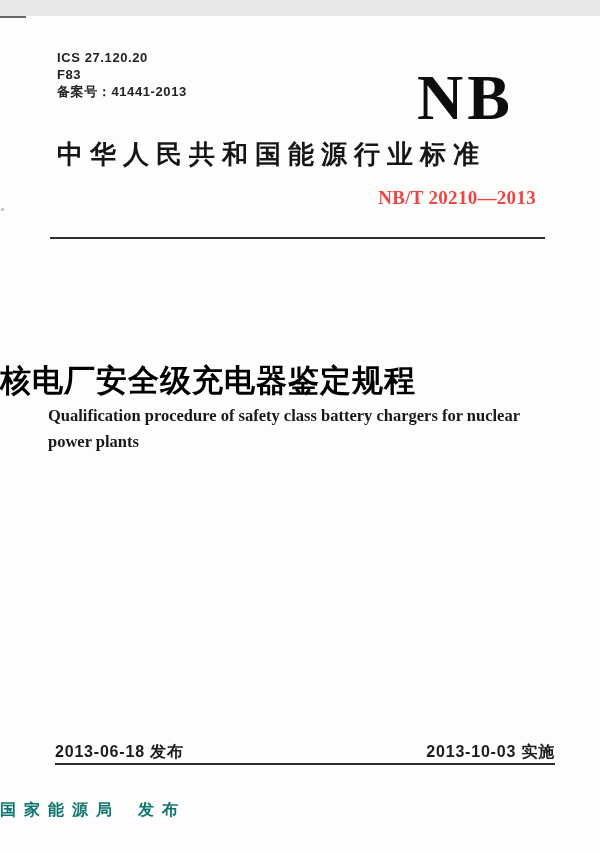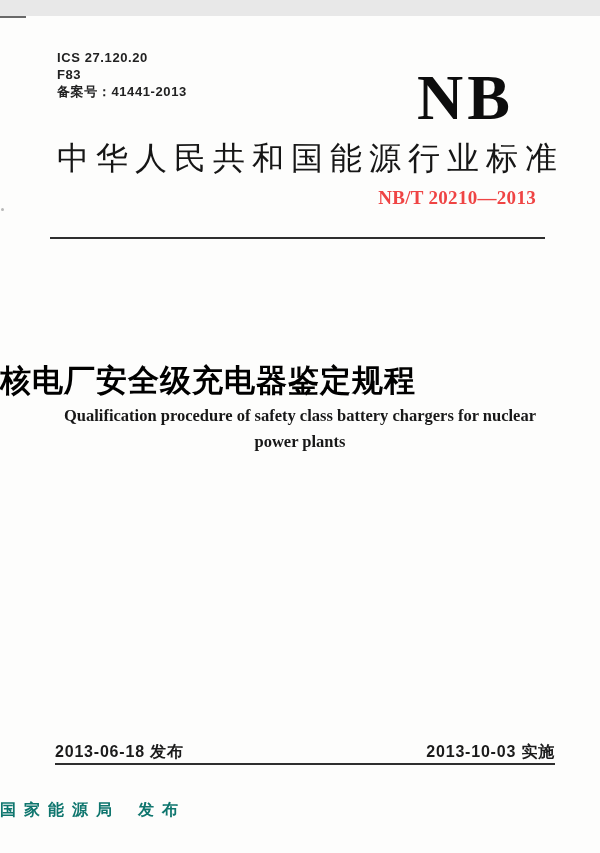--- a/index.html
+++ b/index.html
@@ -67,22 +67,22 @@
     color: #0d0d0d;
     transform: scaleY(0.98);
   }
 
   
   .standard-type {
     position: absolute;
     left: 57px;
     top: 121px;
     width: 488px;
-    font-size: 32px;
-    font-weight: 400;
+    font-size: 26px;
+    font-weight: 700;
     letter-spacing: 7px;
     white-space: nowrap;
     color: #161616;
   }
 
   
   .standard-no {
     position: absolute;
     top: 171px;
     right: 64px;
@@ -111,21 +111,20 @@
     font-weight: 700;
     letter-spacing: 1px;
     color: #000000;
   }
 
   
   .title-en {
     position: absolute;
     left: 48px; right: 48px;
     top: 387px;
-    text-align: center;
     font-family: "Liberation Serif", serif;
     font-size: 16.5px;
     font-weight: 700;
     line-height: 1.55;
     color: #181818;
   }
 
   
   .dates-row {
     position: absolute;

